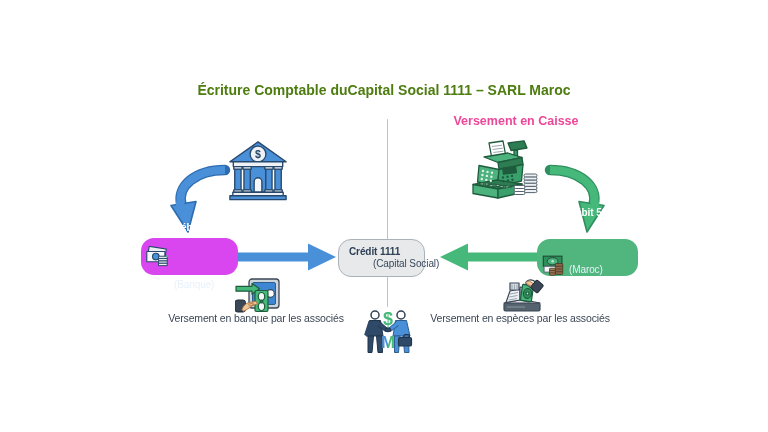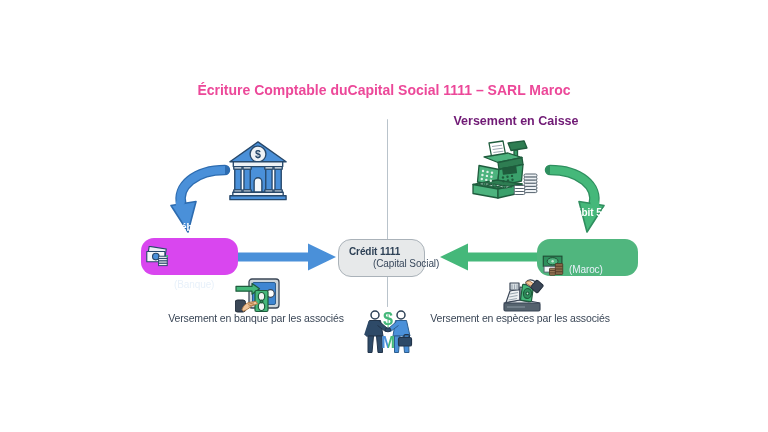--- a/index.html
+++ b/index.html
@@ -1,22 +1,22 @@
 <!DOCTYPE html>
 <html><head>
 <meta charset="utf-8">
 <style>
   html,body{margin:0;padding:0;}
   body{font-family:"Liberation Sans",sans-serif;background:#ffffff;}
   .canvas{position:relative;width:768px;height:432px;background:#ffffff;overflow:hidden;}
   .abs{position:absolute;}
-  .title{left:0;top:82px;width:768px;text-align:center;font-size:14px;font-weight:bold;color:#ec4899;letter-spacing:0px;white-space:nowrap;}
+  .title{left:0;top:82px;width:768px;text-align:center;font-size:14px;font-weight:bold;color:#4d7c0f;letter-spacing:0px;white-space:nowrap;}
   .heading{top:114px;width:220px;text-align:center;font-size:12.5px;font-weight:bold;letter-spacing:0px;white-space:nowrap;}
   .heading-left{left:152px;color:#3e7dc8;}
-  .heading-right{left:406px;color:#701a75;}
+  .heading-right{left:406px;color:#ec4899;}
   .divider{left:386.5px;top:119px;width:1.6px;height:188px;background:#b9c3cb;border-radius:1px;}
   .flowbox{display:flex;align-items:center;border-radius:13px;box-sizing:border-box;}
   .box-blue{left:141px;top:238px;width:97px;height:37px;background:#d946ef;padding-left:4px;z-index:3;}
   .box-gray{left:338px;top:239px;width:87px;height:38px;background:#e7e9ea;border:1.5px solid #aab2b9;padding-left:5px;z-index:3;}
   .box-green{left:537px;top:239px;width:101px;height:37px;background:#50b67e;padding-left:5px;z-index:3;align-items:flex-end;}
   .boxtext{display:flex;flex-direction:column;justify-content:center;margin-left:5px;line-height:1.25;white-space:nowrap;}
   .boxtext .l1{font-size:10px;font-weight:bold;letter-spacing:-0.1px;}
   .boxtext .l2{font-size:10px;letter-spacing:-0.1px;}
   .box-blue .l1,.box-green .l1{color:#ffffff;}
   .box-blue .l2,.box-green .l2{color:#e8f1fa;margin-top:44px;}

